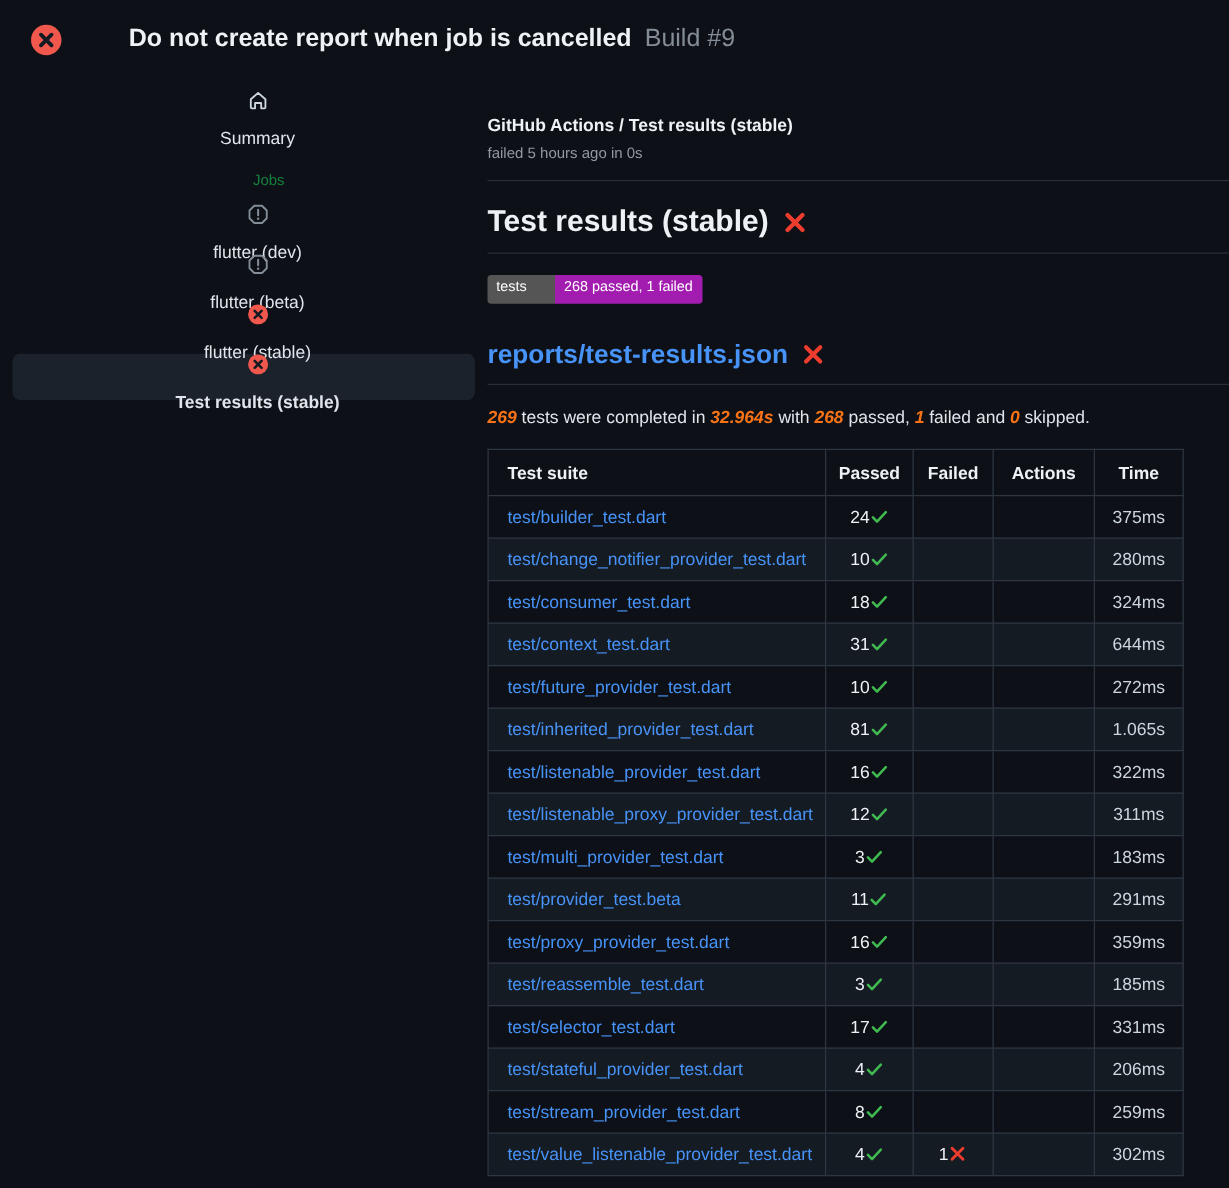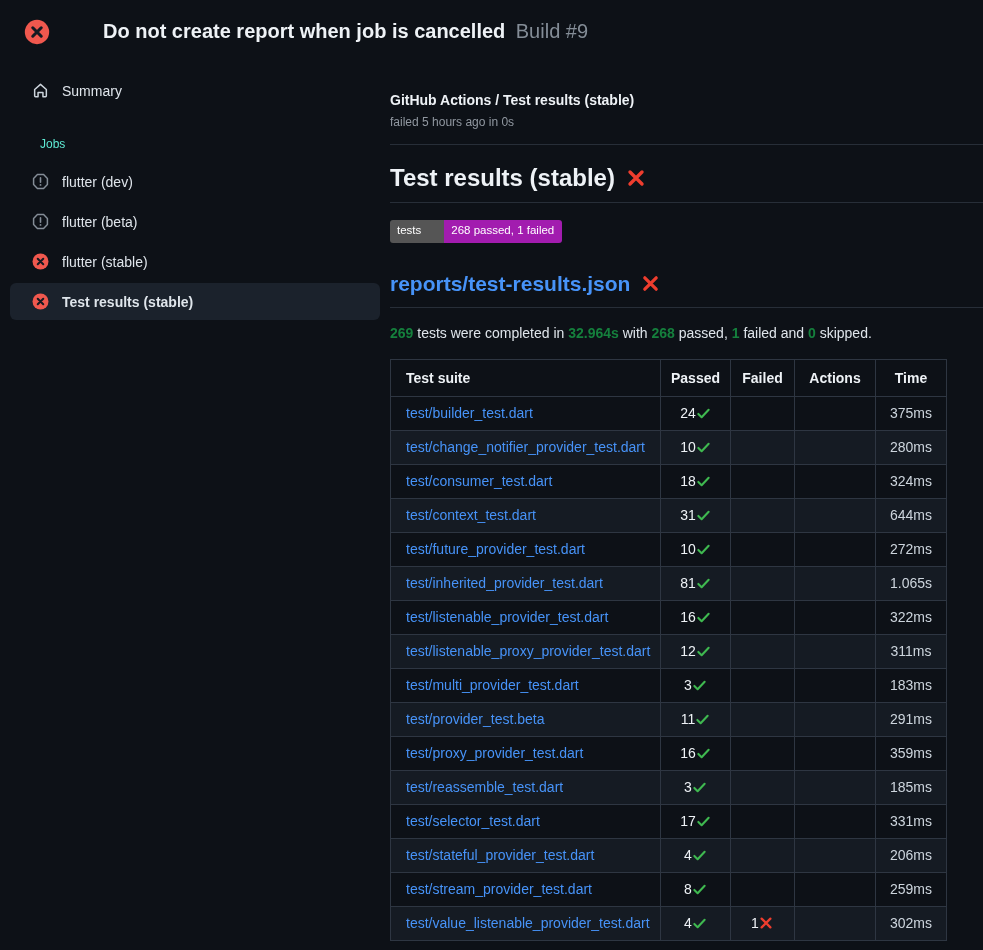--- a/index.html
+++ b/index.html
@@ -26,25 +26,27 @@
 
   
   .sidebar { width: 390px; flex: none; padding-top: 16px; }
   .sidebar-item {
     display: flex; align-items: center; gap: 13px;
     height: 37px; padding-left: 22px;
     margin: 0 10px 3px 10px;
     border-radius: 6px;
     font-size: 14px; color: #dfe5eb;
     cursor: pointer;
+    flex-direction: column;
   }
   .sidebar-item.selected { background: #1b222c; font-weight: bold; }
   .jobs-label {
-    font-size: 12px; color: #5eead4;
+    font-size: 12px; color: #15803d;
     margin: 28px 0 12px 40px;
+    text-align: center;
   }
   .icon16 { width: 17px; height: 17px; flex: none; display: inline-flex; }
 
   
   .main { flex: 1; padding-top: 36px; min-width: 0; }
   .breadcrumb { font-size: 14px; font-weight: bold; color: #eef2f6; }
   .status-line { font-size: 12px; color: #9198a1; margin-top: 7px; }
   .divider { border-bottom: 1px solid #272e38; margin-top: 15px; }
 
   .section-title {
@@ -61,21 +63,21 @@
 
   .report-title {
     display: flex; align-items: center; gap: 11px;
     font-size: 21px; font-weight: bold; color: #4793f8;
     margin: 29px 0 0 0; padding-bottom: 11px;
     border-bottom: 1px solid #272e38;
   }
   .report-title .link { cursor: pointer; }
 
   .summary-line { font-size: 14px; margin-top: 17px; color: #dfe5eb; }
-  .summary-line b { color: #15803d; }
+  .summary-line b { color: #f97316; font-style: italic; }
 
   
   table.results {
     border-collapse: collapse;
     margin-top: 18px;
     font-size: 14px;
     table-layout: fixed;
     width: 556px;
   }
   .results th, .results td {

